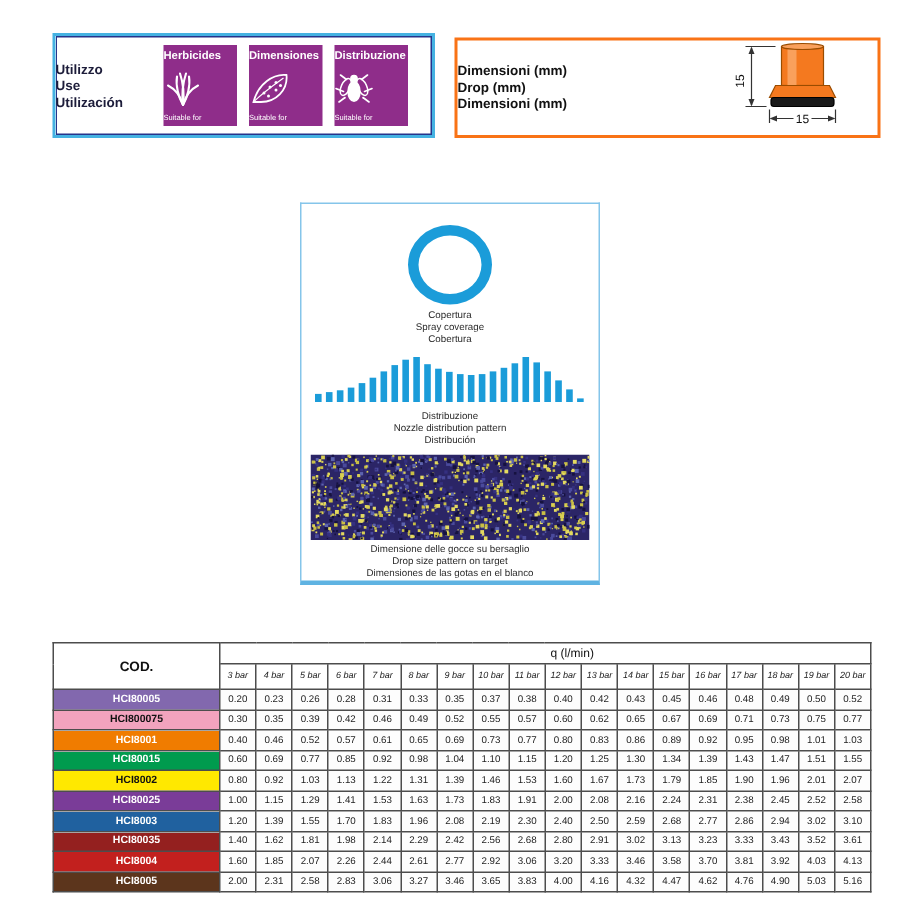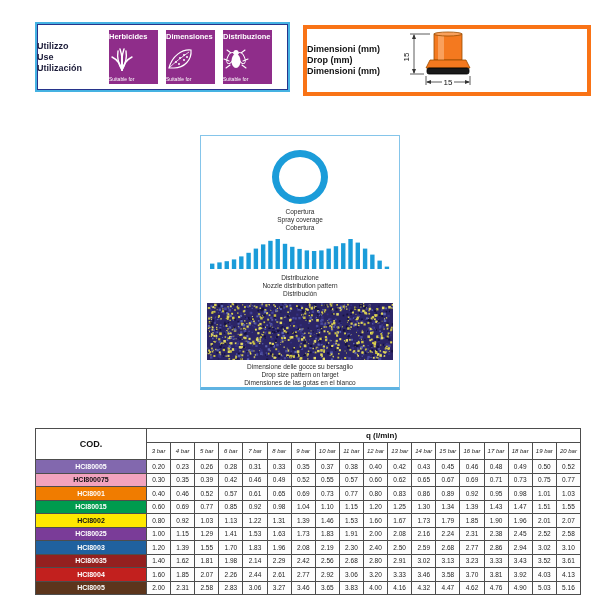--- a/index.html
+++ b/index.html
@@ -15,42 +15,42 @@
   .tiles{display:flex;gap:8px;}
   .tile{width:49px;height:54px;background:#8f2d8a;color:#fff;
     display:flex;flex-direction:column;align-items:flex-start;justify-content:space-between;
     padding:2px 0;box-sizing:border-box;}
   .tile-title{font-size:7.5px;font-weight:bold;letter-spacing:0;}
   .tile-caption{font-size:5px;}
   .tile svg{display:block;}
 
   
   .dim-box{position:absolute;left:303px;top:25px;width:280px;height:63px;
-    border:4px solid #f97316;display:flex;align-items:center;justify-content:flex-start;
+    border:2px solid #f97316;display:flex;align-items:center;justify-content:space-between;
     gap:14px;background:#fff;}
   .dim-labels{font-weight:bold;font-size:9px;line-height:11px;color:#111;}
 
   
   .pattern-box{position:absolute;left:200px;top:135px;width:200px;height:255px;
     border:1px solid #85c5ea;border-bottom:3px solid #5fb3e2;background:#fff;
     display:flex;flex-direction:column;align-items:center;box-sizing:border-box;}
   .coverage-circle{margin-top:14px;width:42px;height:42px;border-radius:50%;
     border:7px solid #1b9cd9;}
   .caption{margin-top:4px;font-size:6.5px;line-height:8px;text-align:center;color:#2b2b2b;}
   .bars-wrap{margin-top:5px;}
   .droplet-wrap{margin-top:5px;line-height:0;}
 
   
   .flow-table{position:absolute;left:35px;top:428px;border-collapse:collapse;
     table-layout:fixed;width:546px;}
   .flow-table th,.flow-table td{border:1px solid #4d4d4d;padding:0;text-align:center;
     overflow:hidden;white-space:nowrap;}
   .flow-table{border:1px solid #333;}
   th.cod{width:110px;font-size:9px;font-weight:bold;color:#111;}
-  th.qhdr{font-size:8px;font-weight:bold;height:13px;color:#111;padding-left:36px;}
+  th.qhdr{font-size:8px;font-weight:normal;height:13px;color:#111;padding-left:36px;}
   th.bar-col{font-size:6px;font-style:italic;font-weight:normal;height:16px;color:#222;}
   td.code-cell{font-size:7px;font-weight:bold;height:12.5px;}
   td.val-cell{font-size:6.5px;color:#1c1c1c;height:12.5px;background:#fdfdfd;}
 </style>
 </head>
 <body>
 
 <div id="page">
 
   <div class="usage-box">

